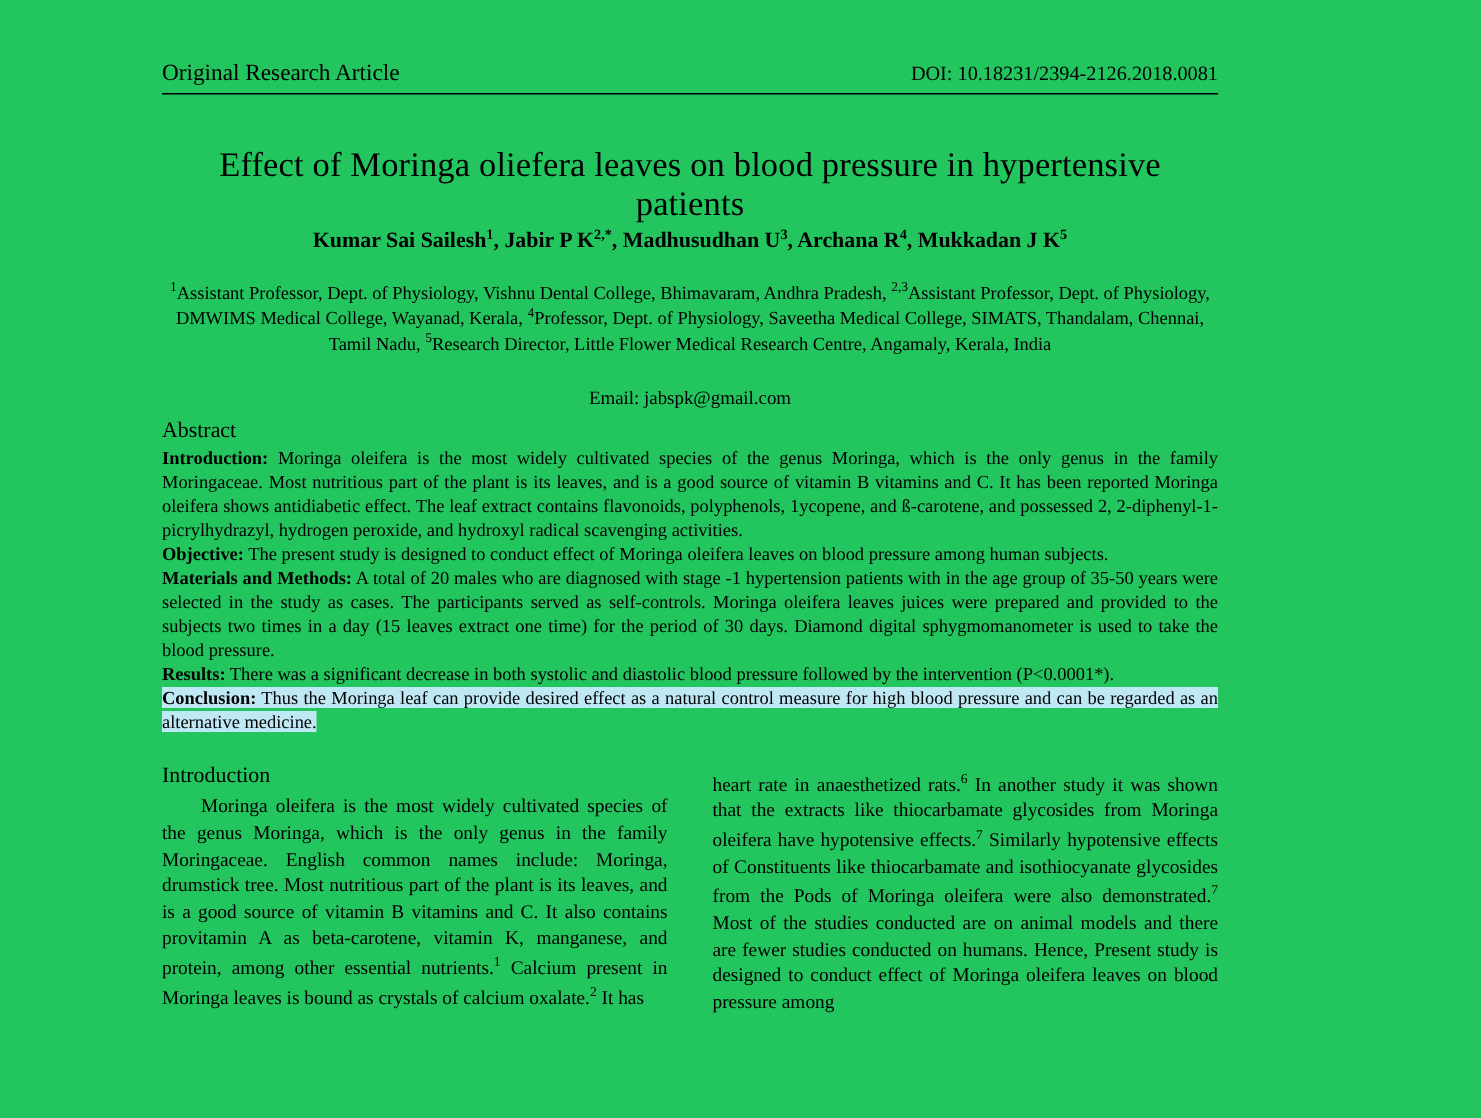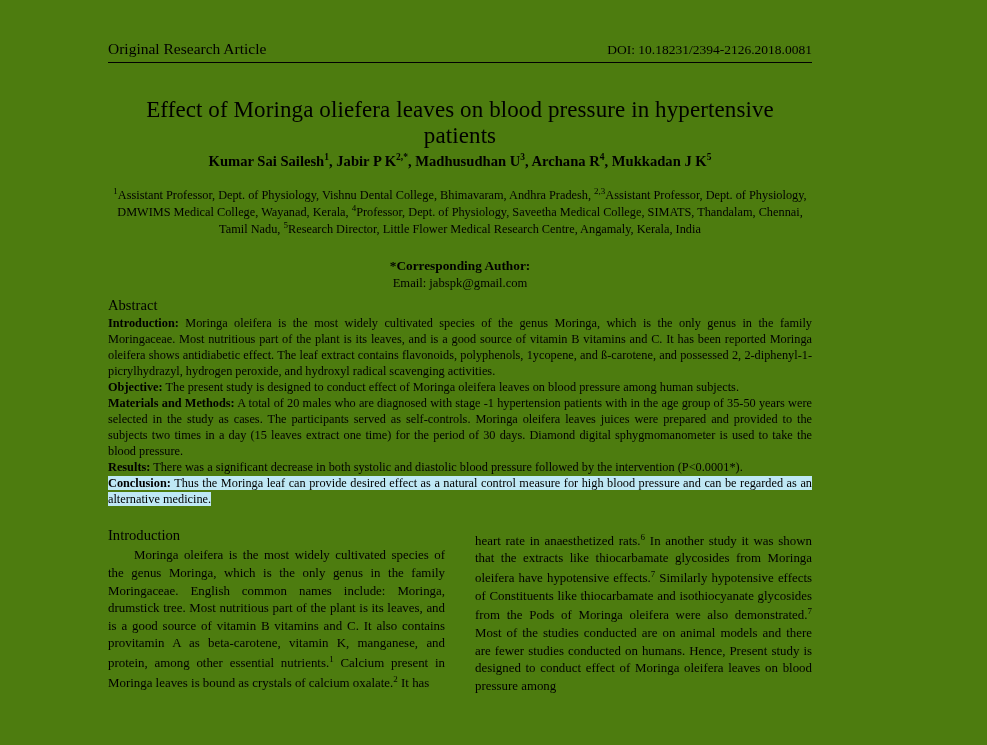--- a/index.html
+++ b/index.html
@@ -11,21 +11,21 @@
     width: 987px;
     height: 745px;
     font-family: "Liberation Serif", serif;
     color: #000000;
     overflow: hidden;
   }
   .page {
     position: relative;
     width: 987px;
     height: 745px;
-    background: #4d7c0f;
+    background: #22c55e;
     box-sizing: border-box;
   }
   .page-inner {
     position: absolute;
     left: 108px;
     top: 40px;
     width: 704px;
   }
   
   .header-row {
@@ -140,21 +140,20 @@
       <div class="header-right">DOI: 10.18231/2394-2126.2018.0081</div>
     </div>
 
     <div class="article-title">Effect of Moringa oliefera leaves on blood pressure in hypertensive patients</div>
 
     <div class="authors">Kumar Sai Sailesh<sup>1</sup>, Jabir P K<sup>2,*</sup>, Madhusudhan U<sup>3</sup>, Archana R<sup>4</sup>, Mukkadan J K<sup>5</sup></div>
 
     <div class="affil"><sup>1</sup>Assistant Professor, Dept. of Physiology, Vishnu Dental College, Bhimavaram, Andhra Pradesh, <sup>2,3</sup>Assistant Professor, Dept. of Physiology, DMWIMS Medical College, Wayanad, Kerala, <sup>4</sup>Professor, Dept. of Physiology, Saveetha Medical College, SIMATS, Thandalam, Chennai, Tamil Nadu, <sup>5</sup>Research Director, Little Flower Medical Research Centre, Angamaly, Kerala, India</div>
 
     <div class="corr">
-      <div class="corr-title">*Corresponding Author:</div>
       <div class="corr-email">Email: jabspk@gmail.com</div>
     </div>
 
 
     <div class="abstract-head">Abstract</div>
     <div class="abstract-body"><b>Introduction:</b> Moringa oleifera is the most widely cultivated species of the genus Moringa, which is the only genus in the family Moringaceae. Most nutritious part of the plant is its leaves, and is a good source of vitamin B vitamins and C. It has been reported Moringa oleifera shows antidiabetic effect. The leaf extract contains flavonoids, polyphenols, 1ycopene, and ß-carotene, and possessed 2, 2-diphenyl-1-picrylhydrazyl, hydrogen peroxide, and hydroxyl radical scavenging activities.<br><b>Objective:</b> The present study is designed to conduct effect of Moringa oleifera leaves on blood pressure among human subjects.<br><b>Materials and Methods:</b> A total of 20 males who are diagnosed with stage -1 hypertension patients with in the age group of 35-50 years were selected in the study as cases. The participants served as self-controls. Moringa oleifera leaves juices were prepared and provided to the subjects two times in a day (15 leaves extract one time) for the period of 30 days. Diamond digital sphygmomanometer is used to take the blood pressure.<br><b>Results:</b> There was a significant decrease in both systolic and diastolic blood pressure followed by the intervention (P&lt;0.0001*).<br><span class="hl"><b>Conclusion:</b> Thus the Moringa leaf can provide desired effect as a natural control measure for high blood pressure and can be regarded as an alternative medicine.</span></div>
 
 
     <div class="cols">
       <div class="col col-left">

